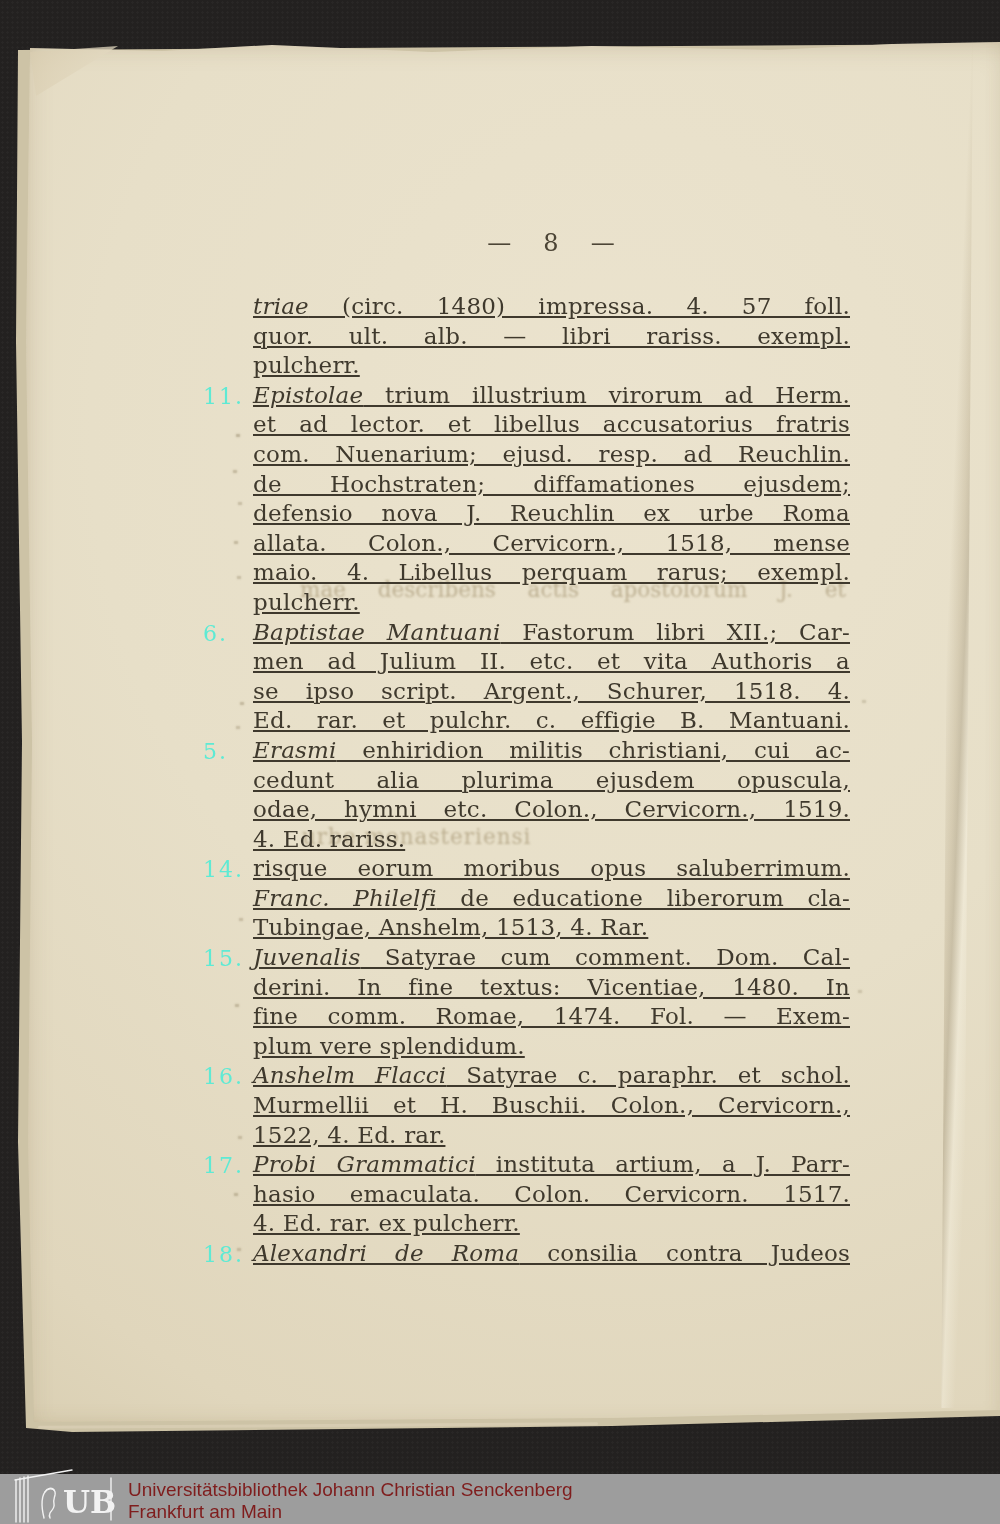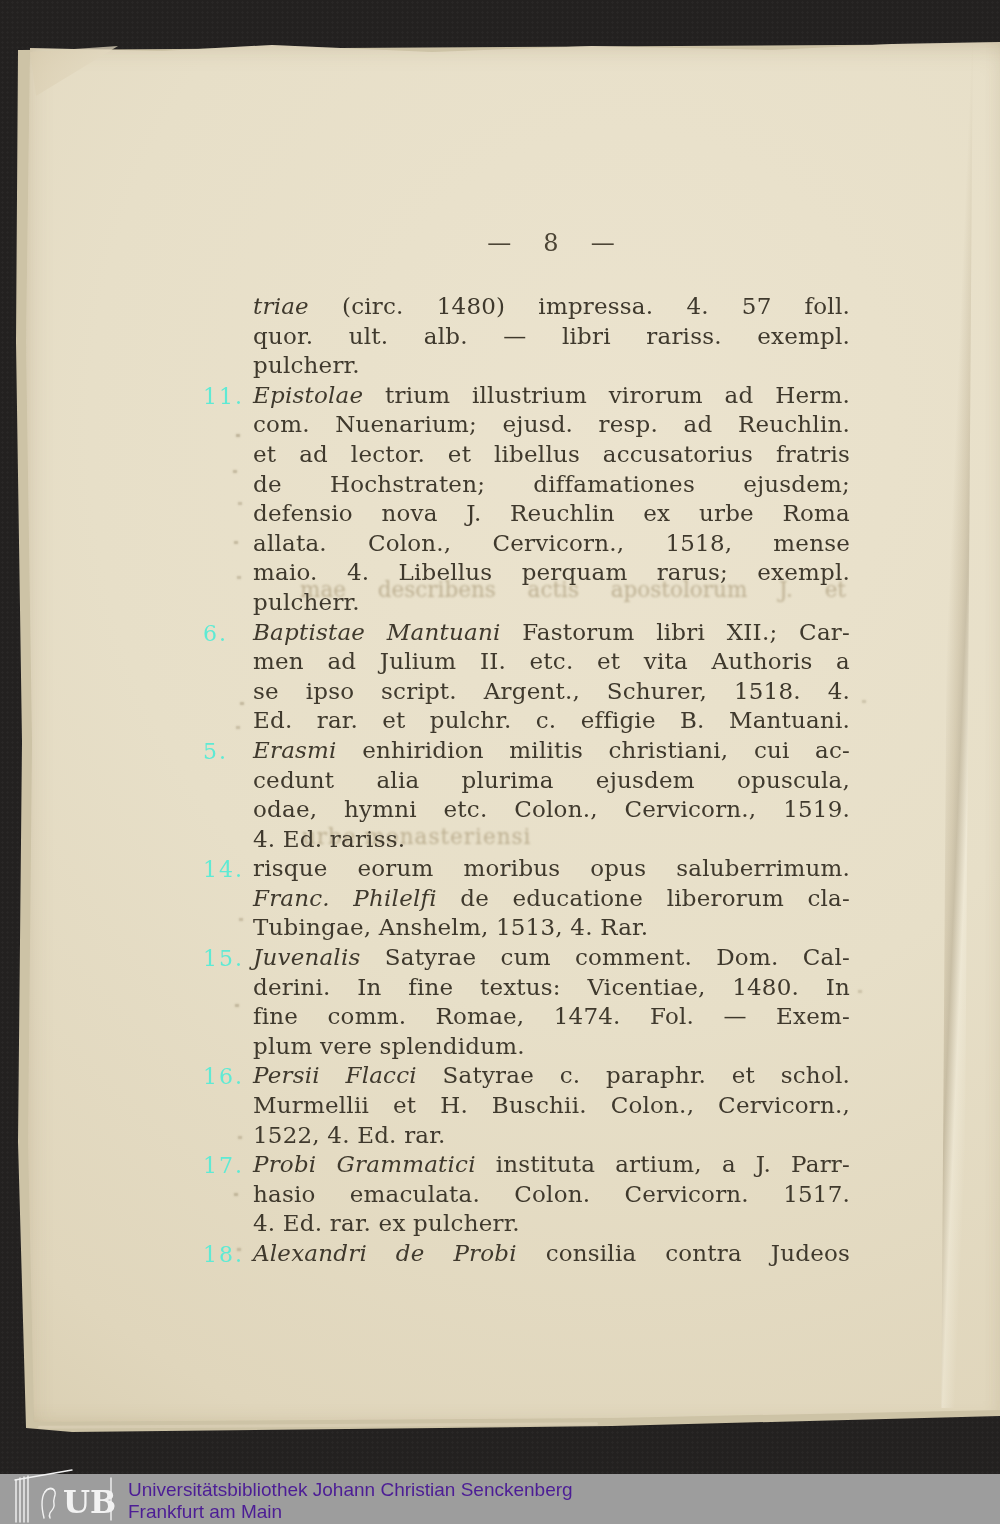--- a/index.html
+++ b/index.html
@@ -25,37 +25,37 @@
       transform:skewX(-0.4deg);}
   .bottom-sliver{position:absolute;left:38px;top:1424px;width:560px;height:3px;
       background:rgba(216,206,180,.85);transform:rotate(-0.35deg);border-radius:2px;}
   .pagenum{position:absolute;left:252px;top:231px;width:598px;display:flex;
       justify-content:center;align-items:center;gap:32px;color:#4c4536;font-size:24px;}
   .pagenum span{line-height:1;}
   .textblock{position:absolute;left:253px;top:292px;width:597px;font-size:23px;
       line-height:29.6px;color:#3f392d;letter-spacing:.2px;}
   .entry{position:relative;}
   .num{position:absolute;left:-50px;top:1px;font-size:22px;letter-spacing:2px;color:#5eead4;}
-  .jline{text-align:justify;text-align-last:justify;}
+  .jline{text-align:justify;text-align-last:justify;text-decoration:underline;}
   .jline.lastline{text-align-last:left;}
   .it{font-style:italic;}
   .ghost{position:absolute;color:rgba(148,130,92,.5);filter:blur(1.1px);font-size:21.5px;}
   .ghost1{left:300px;top:577px;width:546px;text-align:justify;text-align-last:justify;}
   .ghost2{left:302px;top:824px;width:290px;letter-spacing:1px;}
   .specks{position:absolute;left:0;top:0;width:4px;height:3px;background:transparent;
       box-shadow:236px 434px 2px 0 rgba(120,104,70,.40), 233px 470px 2px 0 rgba(120,104,70,.35),
                  238px 502px 2px 0 rgba(120,104,70,.30), 234px 541px 2px 0 rgba(120,104,70,.35),
                  237px 576px 2px 0 rgba(120,104,70,.30), 240px 702px 2px 0 rgba(120,104,70,.35),
                  236px 726px 2px 0 rgba(120,104,70,.30), 239px 918px 2px 0 rgba(120,104,70,.30),
                  235px 1004px 2px 0 rgba(120,104,70,.35), 238px 1136px 2px 0 rgba(120,104,70,.30),
                  234px 1193px 2px 0 rgba(120,104,70,.35), 237px 1248px 2px 0 rgba(120,104,70,.30),
                  862px 700px 2px 0 rgba(120,104,70,.25), 858px 990px 2px 0 rgba(120,104,70,.25);}
   .banner{position:absolute;left:0;top:1474px;width:1000px;height:56px;background:#9d9d9d;}
   .logo{position:absolute;left:14px;top:-10px;width:102px;height:60px;}
-  .bannertext{position:absolute;left:128px;top:5px;color:#4c1d95;
+  .bannertext{position:absolute;left:128px;top:5px;color:#7f1d1d;
       font-family:"Liberation Sans",sans-serif;font-size:19px;line-height:22px;}
 </style>
 </head>
 <body>
 
 <div id="screen">
   <div class="bg-noise"></div>
   <div class="paper-under"></div>
   <div class="paper"></div>
   <div class="corner-fold"></div>
@@ -75,22 +75,22 @@
   <div class="textblock">
       <div class="entry">
         <span class="num"></span>
         <div class="jline"><span class="it">triae</span><span> (circ. 1480) impressa. 4. 57 foll.</span></div>
         <div class="jline"><span>quor. ult. alb. — libri rariss. exempl.</span></div>
         <div class="jline lastline"><span>pulcherr.</span></div>
       </div>
       <div class="entry">
         <span class="num">11.</span>
         <div class="jline"><span class="it">Epistolae</span><span> trium illustrium virorum ad Herm.</span></div>
+        <div class="jline"><span>et ad lector. et libellus accusatorius fratris</span></div>
         <div class="jline"><span>com. Nuenarium; ejusd. resp. ad Reuchlin.</span></div>
-        <div class="jline"><span>et ad lector. et libellus accusatorius fratris</span></div>
         <div class="jline"><span>de Hochstraten; diffamationes ejusdem;</span></div>
         <div class="jline"><span>defensio nova J. Reuchlin ex urbe Roma</span></div>
         <div class="jline"><span>allata. Colon., Cervicorn., 1518, mense</span></div>
         <div class="jline"><span>maio. 4. Libellus perquam rarus; exempl.</span></div>
         <div class="jline lastline"><span>pulcherr.</span></div>
       </div>
       <div class="entry">
         <span class="num">6.</span>
         <div class="jline"><span class="it">Baptistae Mantuani</span><span> Fastorum libri XII.; Car-</span></div>
         <div class="jline"><span>men ad Julium II. etc. et vita Authoris a</span></div>
@@ -112,33 +112,33 @@
       </div>
       <div class="entry">
         <span class="num">15.</span>
         <div class="jline"><span class="it">Juvenalis</span><span> Satyrae cum comment. Dom. Cal-</span></div>
         <div class="jline"><span>derini. In fine textus: Vicentiae, 1480. In</span></div>
         <div class="jline"><span>fine comm. Romae, 1474. Fol. — Exem-</span></div>
         <div class="jline lastline"><span>plum vere splendidum.</span></div>
       </div>
       <div class="entry">
         <span class="num">16.</span>
-        <div class="jline"><span class="it">Persii Flacci</span><span> Satyrae c. paraphr. et schol.</span></div>
+        <div class="jline"><span class="it">Anshelm Flacci</span><span> Satyrae c. paraphr. et schol.</span></div>
         <div class="jline"><span>Murmellii et H. Buschii. Colon., Cervicorn.,</span></div>
         <div class="jline lastline"><span>1522, 4. Ed. rar.</span></div>
       </div>
       <div class="entry">
         <span class="num">17.</span>
         <div class="jline"><span class="it">Probi Grammatici</span><span> instituta artium, a J. Parr-</span></div>
         <div class="jline"><span>hasio emaculata. Colon. Cervicorn. 1517.</span></div>
         <div class="jline lastline"><span>4. Ed. rar. ex pulcherr.</span></div>
       </div>
       <div class="entry">
         <span class="num">18.</span>
-        <div class="jline"><span class="it">Alexandri de Probi</span><span> consilia contra Judeos</span></div>
+        <div class="jline"><span class="it">Alexandri de Roma</span><span> consilia contra Judeos</span></div>
       </div>
     </div>
 
   <div class="banner">
     <svg class="logo" viewBox="0 0 102 60">
       <g stroke="#f2f2f2" stroke-width="1.4" fill="none" stroke-linecap="round">
         <line x1="2" y1="16" x2="2" y2="58"></line>
         <line x1="6" y1="14" x2="6" y2="58"></line>
         <line x1="10" y1="13" x2="10" y2="58"></line>
         <line x1="14" y1="12" x2="14" y2="58"></line>

